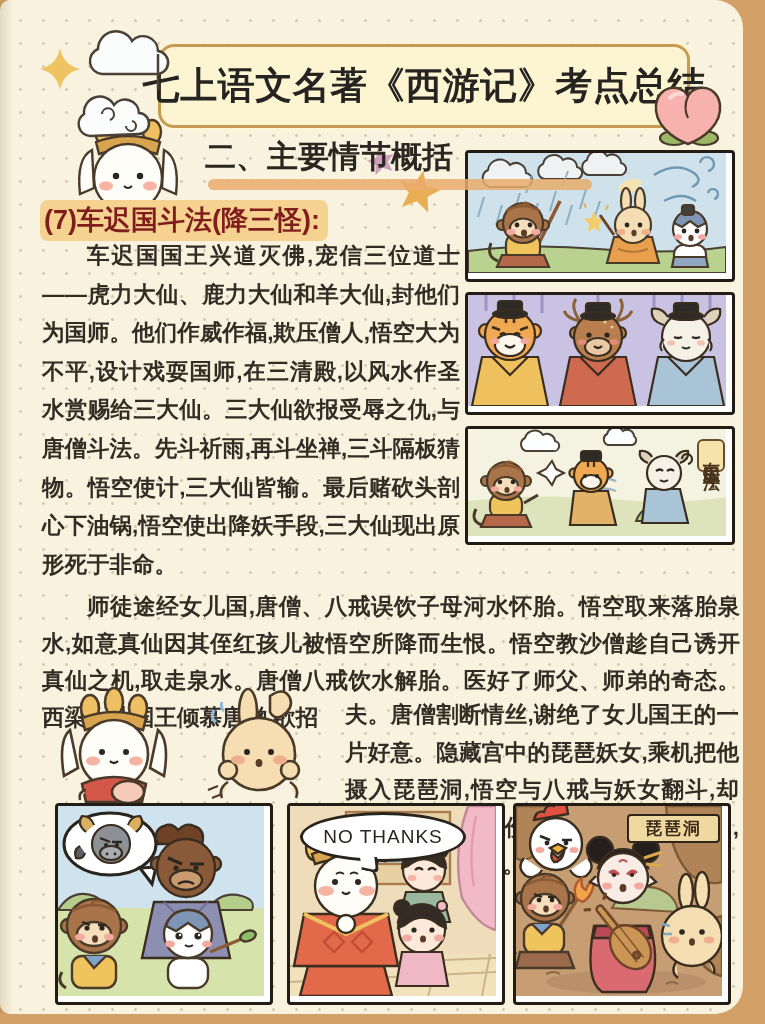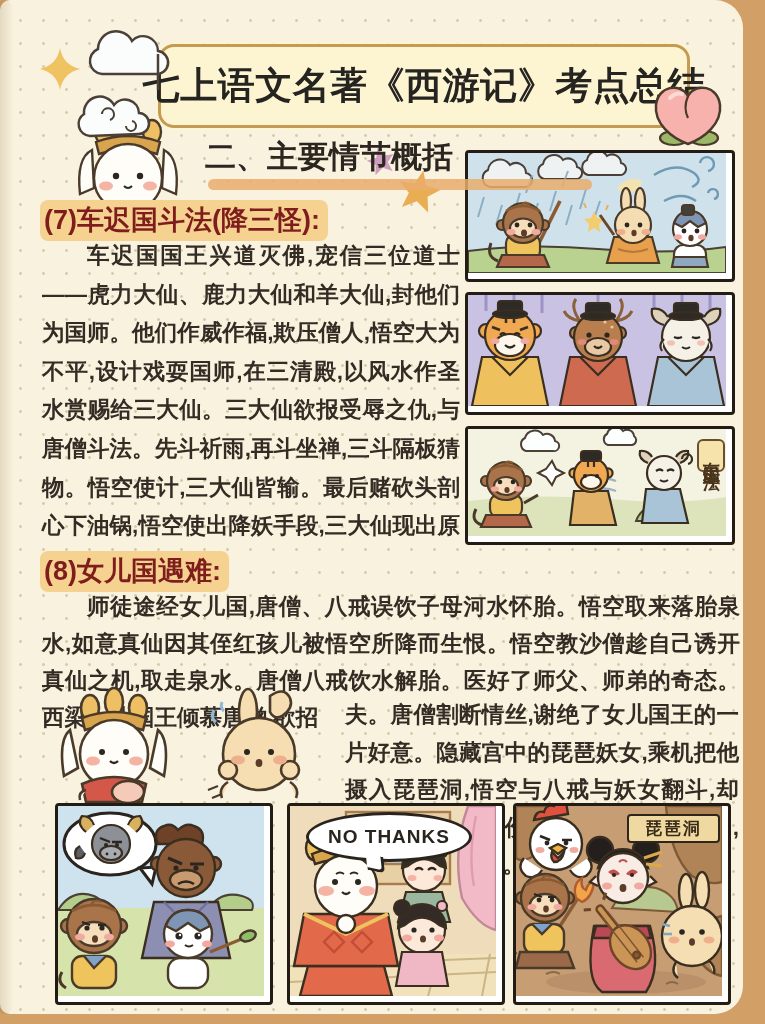--- a/index.html
+++ b/index.html
@@ -70,24 +70,24 @@
     background:#f6e2ab;border:2.5px solid #6b4e2e;border-radius:6px;
     padding:7px 3px;line-height:1.05;
   }
   .hlabel{
     position:absolute;right:8px;top:8px;
     font-size:17px;font-weight:800;color:#3a2b18;
     background:#f0d9a0;border:2.5px solid #2f261b;border-radius:4px;
     padding:1px 16px;letter-spacing:2px;
   }
   .bubble{
-    position:absolute;left:16px;top:6px;width:160px;height:44px;
+    position:absolute;left:10px;top:6px;width:160px;height:44px;
     background:#fff;border:3px solid #2a241e;border-radius:50%;
     display:flex;align-items:center;justify-content:center;
-    font-size:19px;font-weight:700;color:#2a241e;letter-spacing:1px;
+    font-size:19px;font-weight:400;color:#2a241e;letter-spacing:1px;
   }
   .bubble::after{
     content:'';position:absolute;left:58px;bottom:-13px;
     width:14px;height:14px;background:#fff;
     border-right:3px solid #2a241e;border-bottom:3px solid #2a241e;
     transform:skewX(18deg) rotate(12deg);
     border-radius:0 0 6px 0;
   }
 </style>
 </head>
@@ -339,21 +339,20 @@
         <path d="M180 34 q-10 -4 -8 -12 q8 -1 12 6 M212 34 q10 -4 8 -12 q-8 -1 -12 6" fill="#ded2ba"></path>
         <circle cx="196" cy="44" r="17" fill="#f5f1e7"></circle>
         <path d="M214 30 a5 5 0 1 1 6 5" fill="none"></path>
       </g>
       <path d="M188 42 q4 -3 7 0 M199 42 q4 -3 7 0" stroke="#2b2620" stroke-width="2.2" fill="none"></path>
       <path d="M192 51 q4 3 8 0" stroke="#2b2620" stroke-width="2" fill="none"></path>
     </svg>
     <div class="vlabel">车迟国斗法</div>
   </div>
 
-  <div class="abs plot-heading h8">(8)女儿国遇难:</div>
   <p class="abs body-text b8a">师徒途经女儿国,唐僧、八戒误饮子母河水怀胎。悟空取来落胎泉水,如意真仙因其侄红孩儿被悟空所降而生恨。悟空教沙僧趁自己诱开真仙之机,取走泉水。唐僧八戒饮水解胎。医好了师父、师弟的奇态。西梁女儿国王倾慕唐僧,欲招</p>
 
   <svg class="abs" style="left:52px;top:686px" width="290" height="118" viewBox="0 0 290 118">
     <g stroke="#4a3a2a" stroke-width="2.6">
       <path d="M18 44 q-12 10 -6 46 l14 -8 Z" fill="#fffdf8"></path>
       <path d="M106 44 q12 10 6 46 l-14 -8 Z" fill="#fffdf8"></path>
       <ellipse cx="38" cy="22" rx="9" ry="13" fill="#eebf63"></ellipse>
       <ellipse cx="62" cy="16" rx="9" ry="14" fill="#eebf63"></ellipse>
       <ellipse cx="86" cy="22" rx="9" ry="13" fill="#eebf63"></ellipse>
       <path d="M30 32 q32 -12 64 0 l-3 12 q-29 -9 -58 0 Z" fill="#d9a44e"></path>

